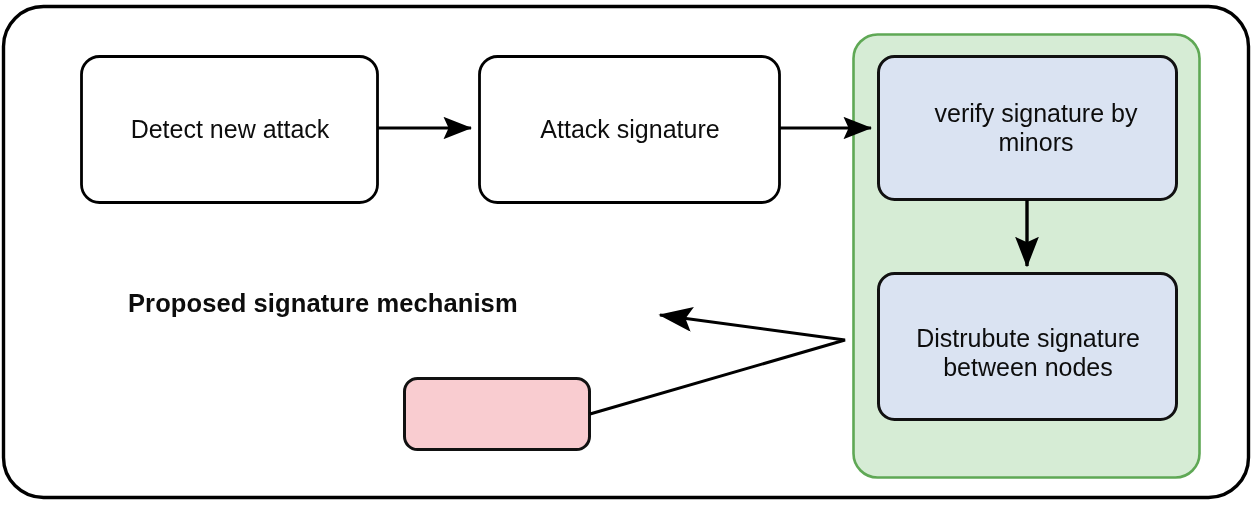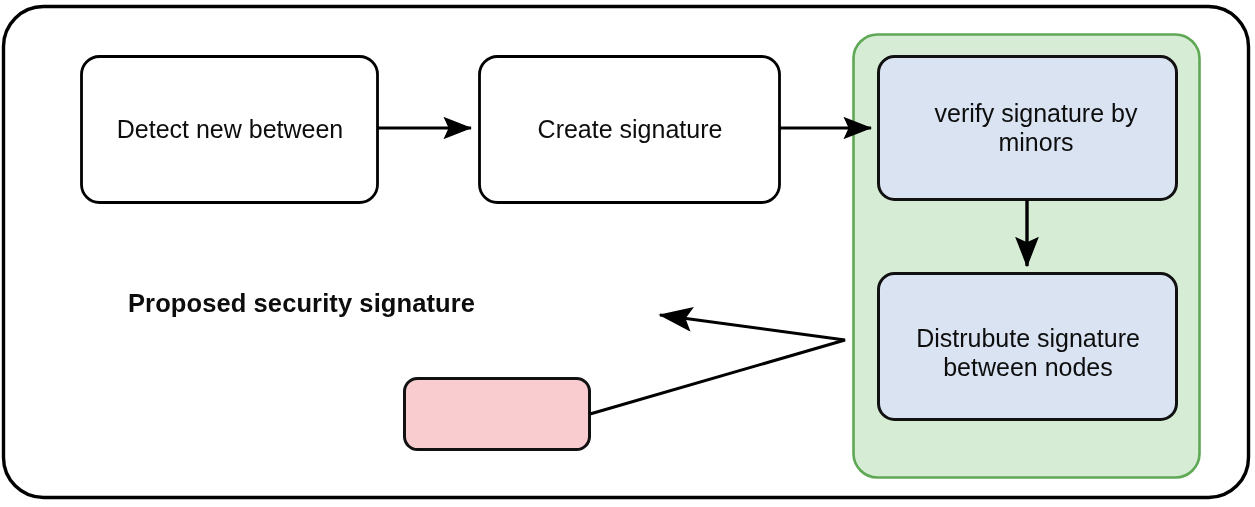--- a/index.html
+++ b/index.html
@@ -79,32 +79,32 @@
 
     <line x1="378" y1="128" x2="471" y2="128" stroke="#000000" stroke-width="3.2" marker-end="url(#arrowhead)"></line>
 
     <line x1="780" y1="128" x2="871" y2="128" stroke="#000000" stroke-width="3.2" marker-end="url(#arrowhead)"></line>
 
     <line x1="1027" y1="200" x2="1027" y2="266" stroke="#000000" stroke-width="3.4" marker-end="url(#arrowhead)"></line>
 
     <polyline points="590,414 845,340 660,315" fill="none" stroke="#000000" stroke-width="3.1" stroke-linejoin="miter" marker-end="url(#arrowhead-thin)"></polyline>
   </svg>
 
-  <div class="node-label lbl-plain" style="left:81px; top:56px; width:298px; height:148px;">Detect new between</div>
+  <div class="node-label lbl-plain" style="left:81px; top:56px; width:298px; height:148px;">Detect new attack</div>
 
-  <div class="node-label lbl-plain" style="left:479px; top:56px; width:302px; height:148px;">Create signature</div>
+  <div class="node-label lbl-plain" style="left:479px; top:56px; width:302px; height:148px;">Attack signature</div>
 
   <div class="node-label lbl-plain" style="left:880px; top:56px; width:296px; height:144px;margin-left:8px;">verify signature by
 minors</div>
 
   <div class="node-label lbl-plain" style="left:880px; top:279px; width:296px; height:148px;">Distrubute signature
 between nodes</div>
 
 
-  <div class="node-label lbl-bold" style="left:128px; top:283px; width:432px; height:40px; justify-content:flex-start;">Proposed security signature</div>
+  <div class="node-label lbl-bold" style="left:128px; top:283px; width:432px; height:40px; justify-content:flex-start;">Proposed signature mechanism</div>
 
   <div class="hit" style="left:81px; top:56px; width:298px; height:148px;"></div>
   <div class="hit" style="left:479px; top:56px; width:302px; height:148px;"></div>
   <div class="hit" style="left:878px; top:56px; width:300px; height:145px;"></div>
   <div class="hit" style="left:878px; top:273px; width:300px; height:148px;"></div>
   <div class="hit" style="left:404px; top:378px; width:187px; height:73px;"></div>
 
 </div>
 
 </body></html>

